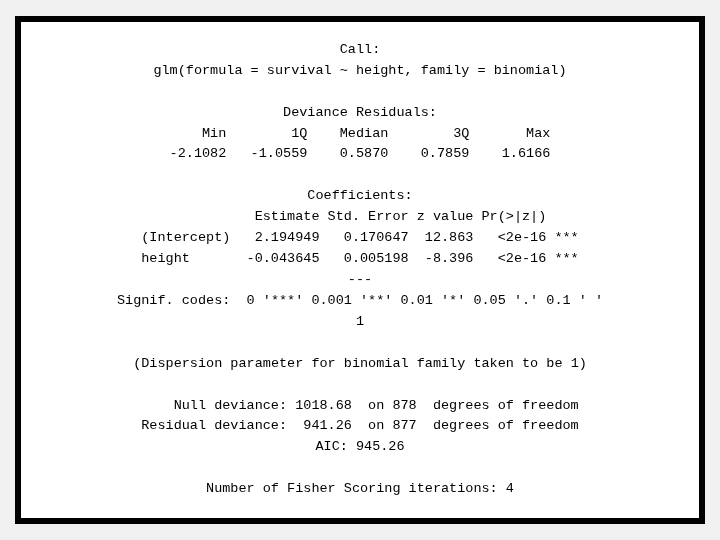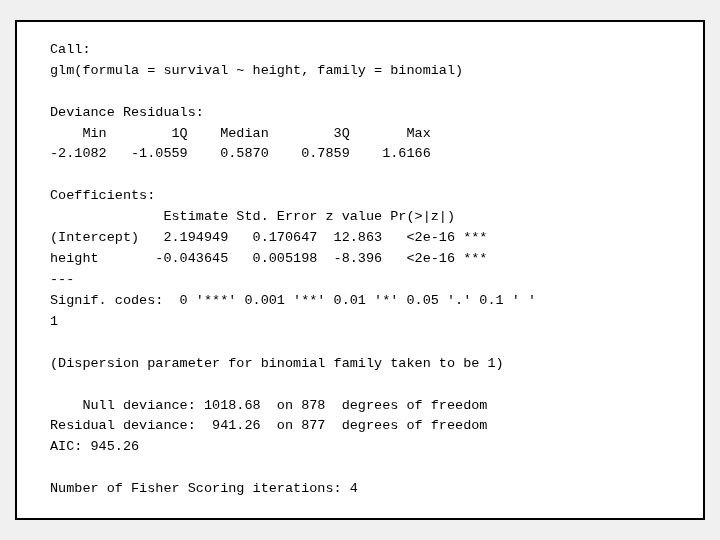--- a/index.html
+++ b/index.html
@@ -13,24 +13,25 @@
       display: flex;
       justify-content: center;
       align-items: center;
       width: 720px;
       height: 540px;
       font-family: Arial, sans-serif;
     }
 
     .output-container {
       background: #ffffff;
-      border: 2px solid #000000;
+      border: 6px solid #000000;
       padding: 18px 33px;
       width: 690px;
       min-height: 500px;
+      text-align: center;
     }
 
     .output-text {
       font-family: 'Courier New', Courier, monospace;
       font-size: 13.5px;
       line-height: 1.55;
       color: #000000;
       white-space: pre;
     }
   </style>

